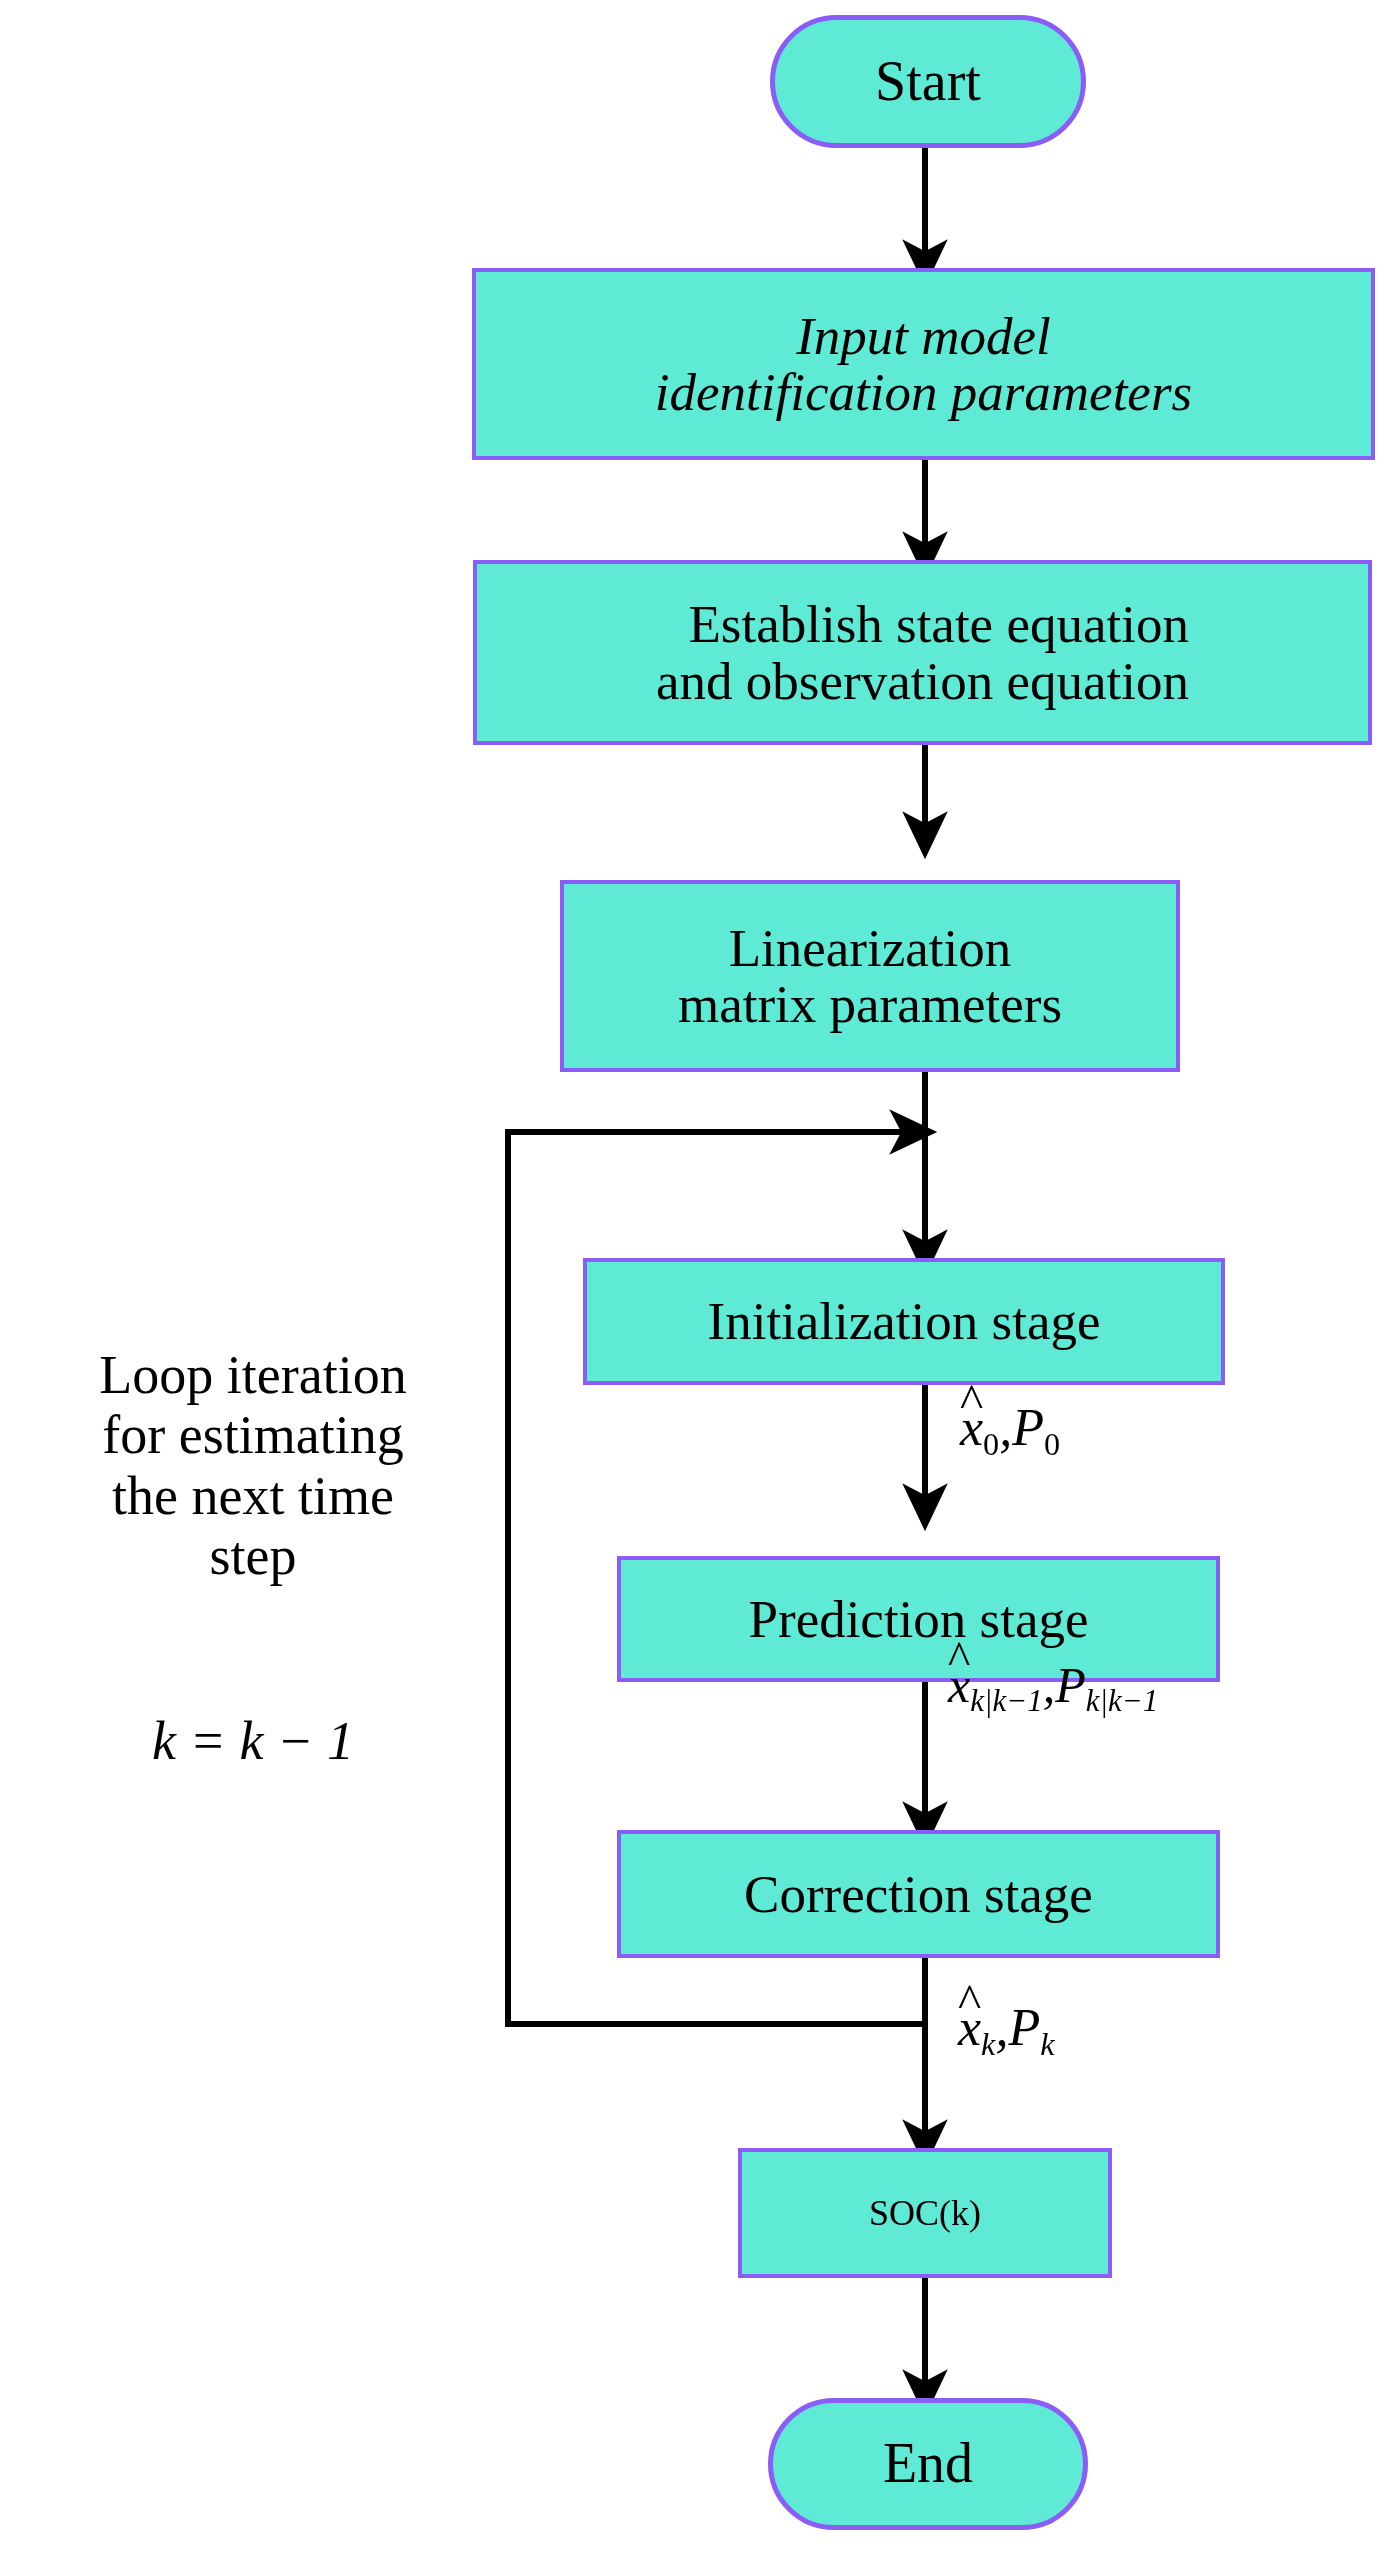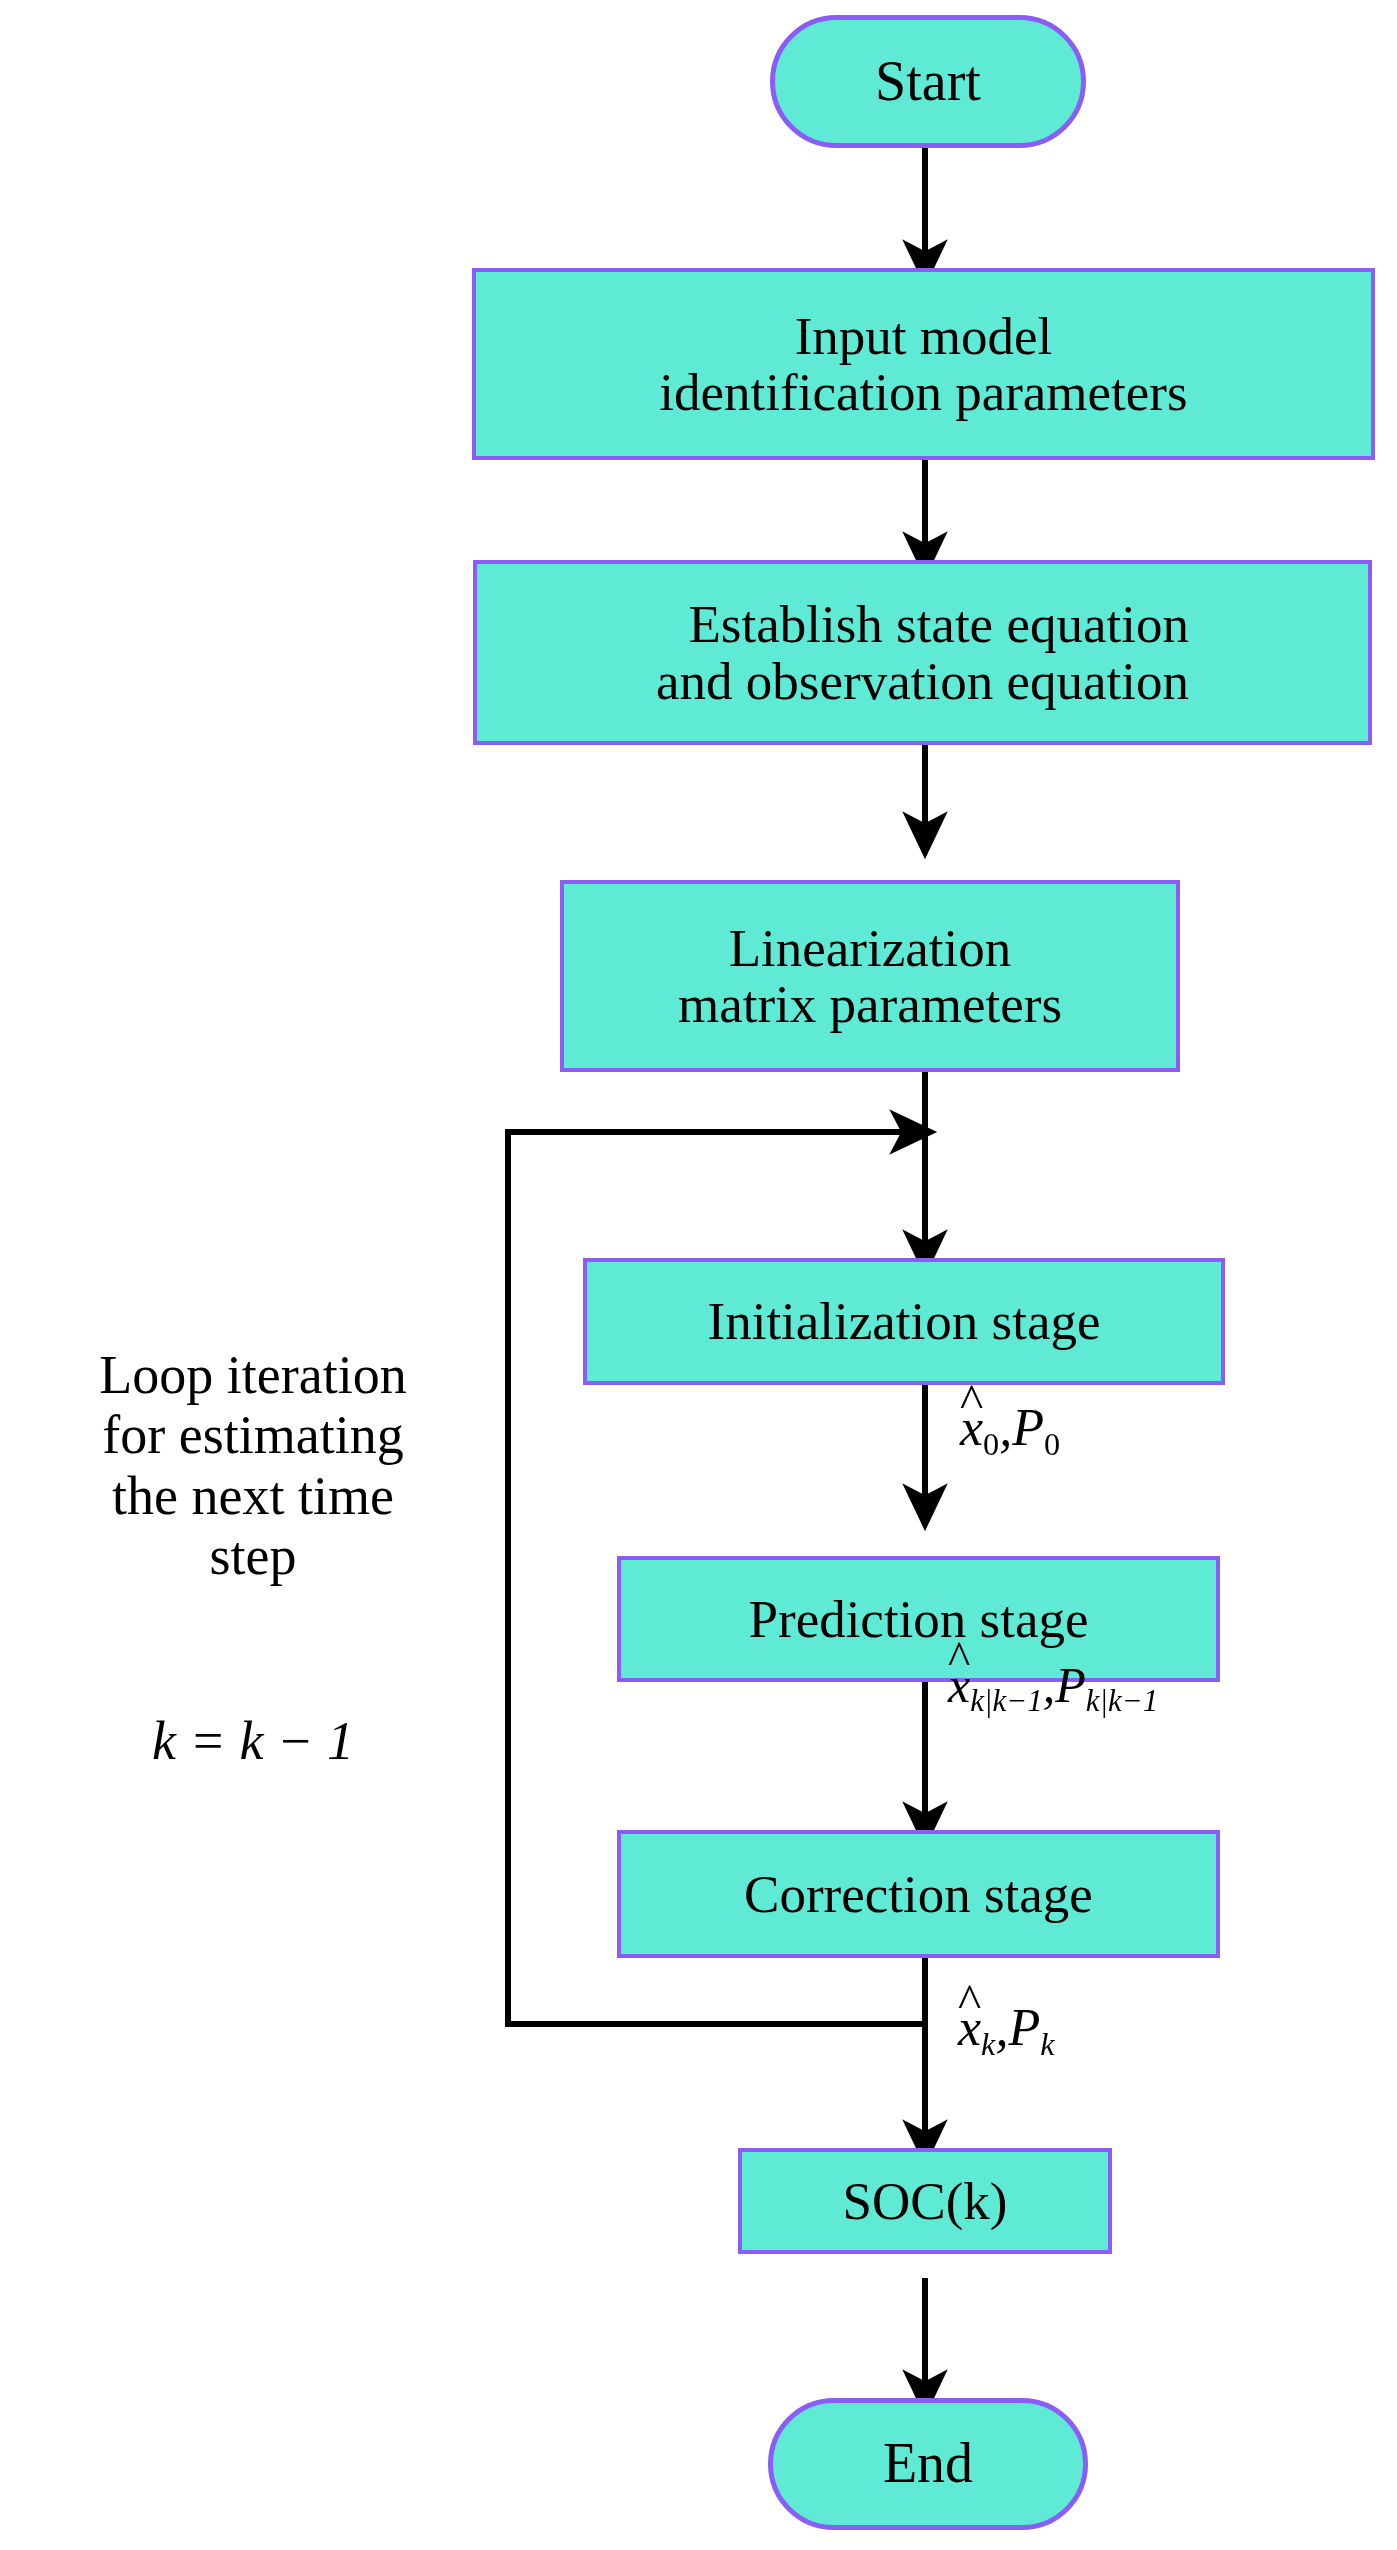--- a/index.html
+++ b/index.html
@@ -109,21 +109,21 @@
 
     <g stroke="#000000" stroke-width="6" fill="none">
       <path d="M 925 2024 L 508 2024 L 508 1132 L 912 1132" marker-end="url(#arrowhead)"></path>
     </g>
   </svg>
 
   <div class="node terminator" style="left:770px; top:15px; width:316px; height:133px; font-size:56px;">
     <span class="txt">Start</span>
   </div>
 
-  <div class="node" style="left:472px; top:268px; width:903px; height:192px; font-size:53px;">
+  <div class="node" style="left:472px; top:268px; width:903px; height:192px; font-size:53px;font-style:italic;">
     <span class="txt">Input model
 identification parameters</span>
   </div>
 
   <div class="node" style="left:473px; top:560px; width:899px; height:185px; font-size:53px;text-align:right;">
     <span class="txt">Establish state equation
 and observation equation</span>
   </div>
 
   <div class="node" style="left:560px; top:880px; width:620px; height:192px; font-size:53px;">
@@ -136,21 +136,21 @@
   </div>
 
   <div class="node" style="left:617px; top:1512px; width:603px; height:126px; font-size:53px;margin-top:44px;">
     <span class="txt">Prediction stage</span>
   </div>
 
   <div class="node" style="left:617px; top:1830px; width:603px; height:128px; font-size:53px;">
     <span class="txt">Correction stage</span>
   </div>
 
-  <div class="node" style="left:738px; top:2148px; width:374px; height:106px; font-size:53px;">
+  <div class="node" style="left:738px; top:2148px; width:374px; height:130px; font-size:36px;">
     <span class="txt">SOC(k)</span>
   </div>
 
   <div class="node terminator" style="left:768px; top:2398px; width:320px; height:132px; font-size:56px;">
     <span class="txt">End</span>
   </div>
 
 
   <div class="label" style="left:960px; top:1398px; font-size:52px;">
     <span class="hatwrap"><span class="hatmark">^</span><span>x</span></span><span class="subn">0</span><span>,</span><span>P</span><span class="subn">0</span>

